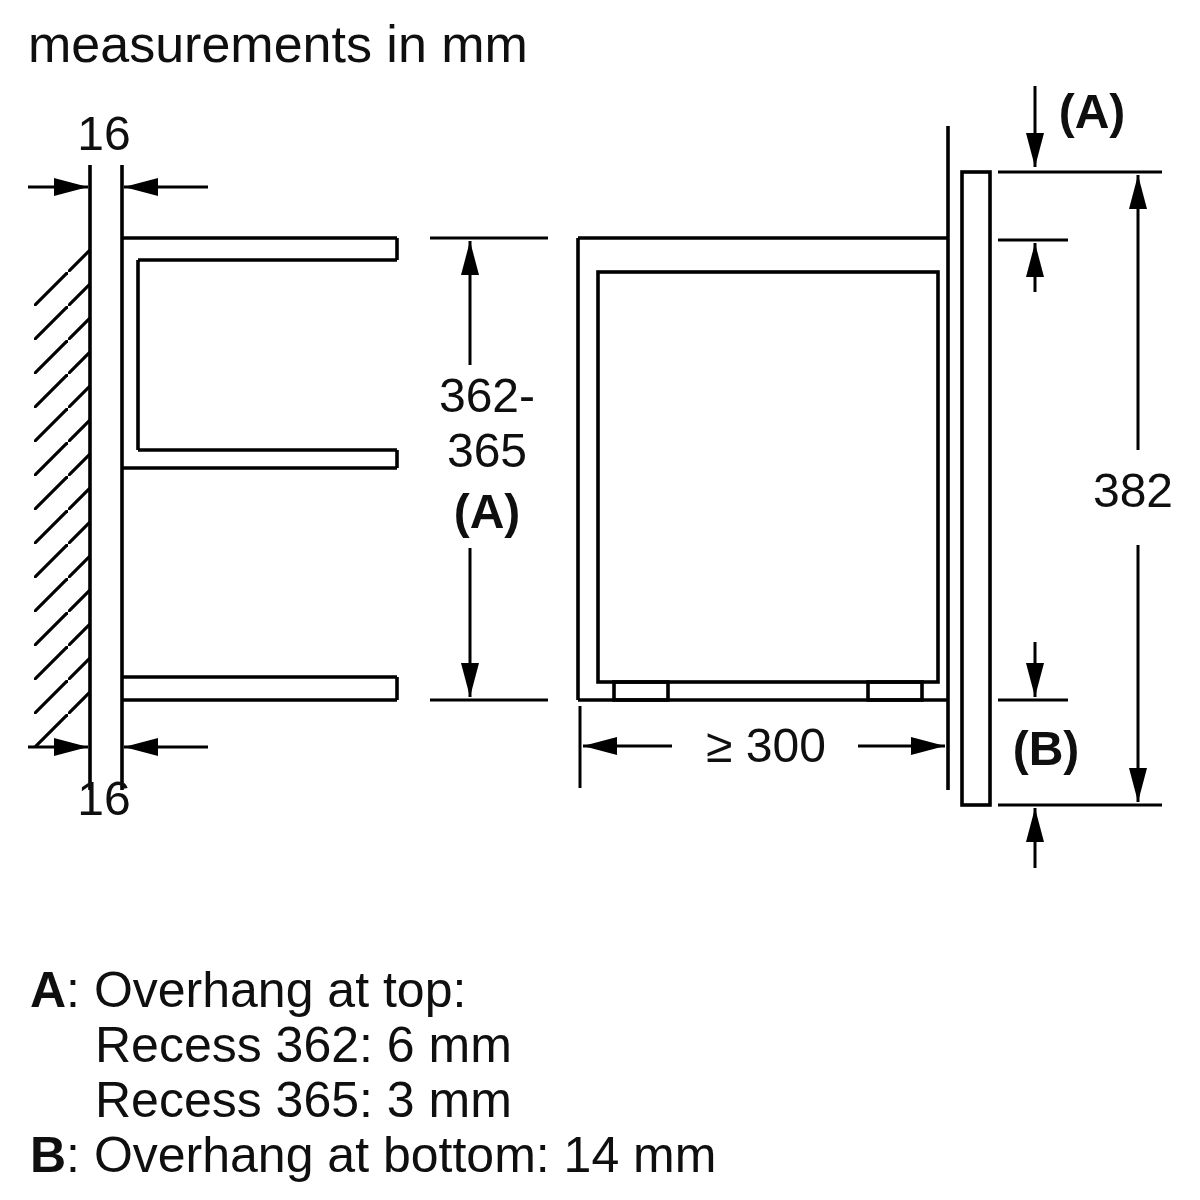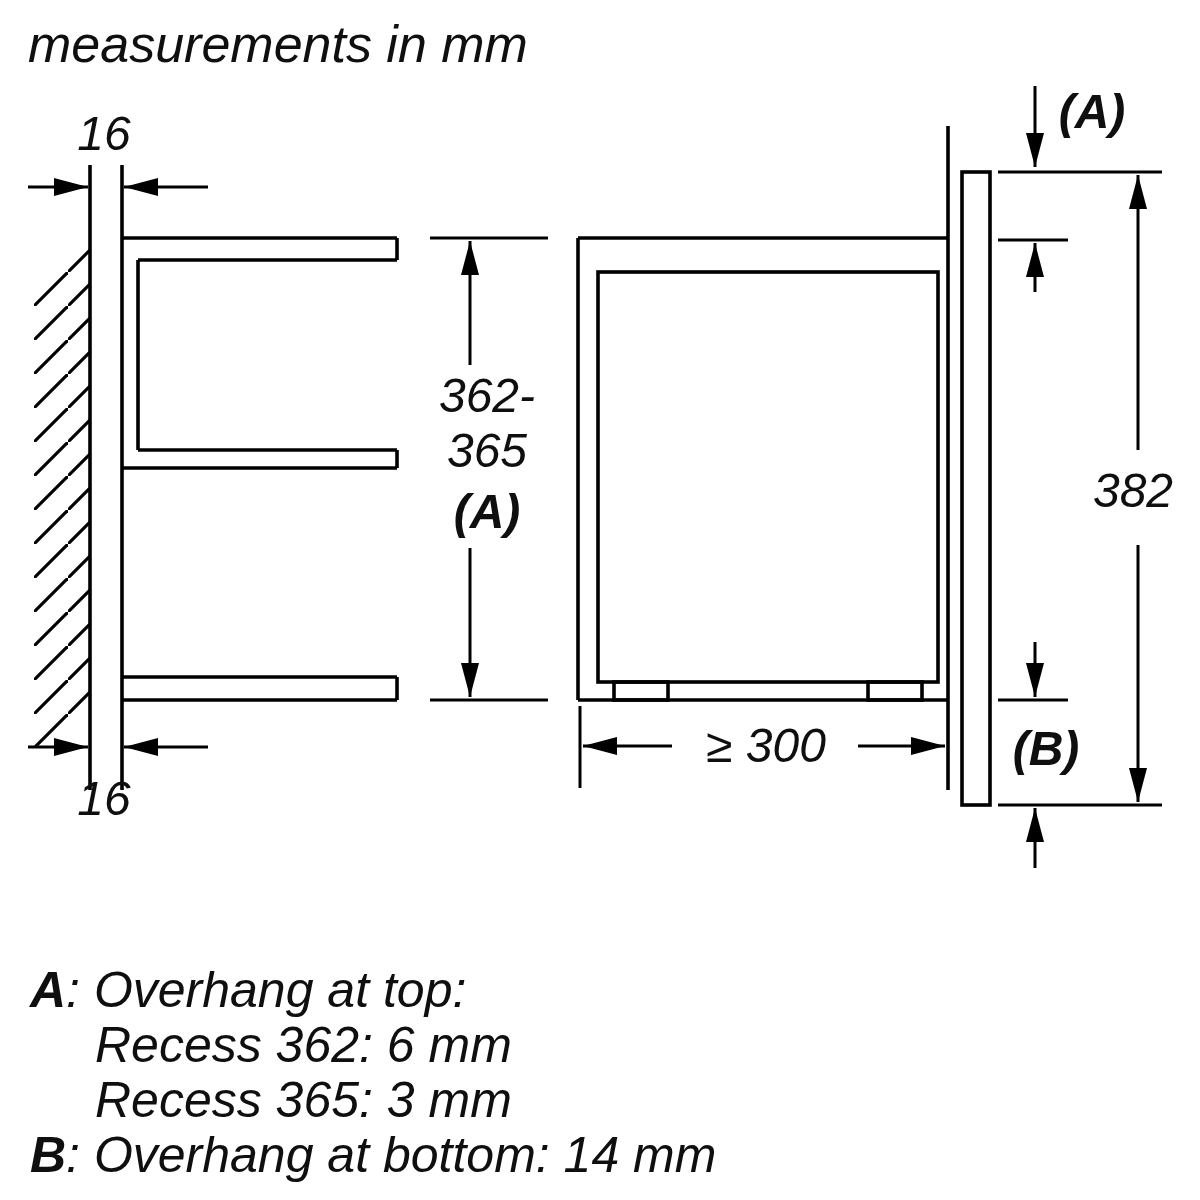--- a/index.html
+++ b/index.html
@@ -1,17 +1,17 @@
 <!DOCTYPE html>
 <html style="--line: #000000; --bg: #ffffff;"><head>
 <meta charset="utf-8">
 <style>
   :root { --line:#000000; --bg:#ffffff; --ink:#0f0f0f; }
   html, body { margin:0; padding:0; background:var(--bg); }
-  .page { width:1200px; height:1200px; background:var(--bg); overflow:hidden;font-style:italic; }
+  .page { width:1200px; height:1200px; background:var(--bg); overflow:hidden; }
   svg { display:block; }
   .ln  { stroke:var(--line); stroke-width:3.6; fill:none; }
   .dim { stroke:var(--line); stroke-width:3;   fill:none; }
   text { font-family:"Liberation Sans","DejaVu Sans",sans-serif; fill:var(--ink); }
   .t-title { font-size:52px; }
   .t-dim   { font-size:48px; }
   .t-leg   { font-size:50px; }
   .b   { font-weight:bold; }
   .mid { text-anchor:middle; }
 </style>

